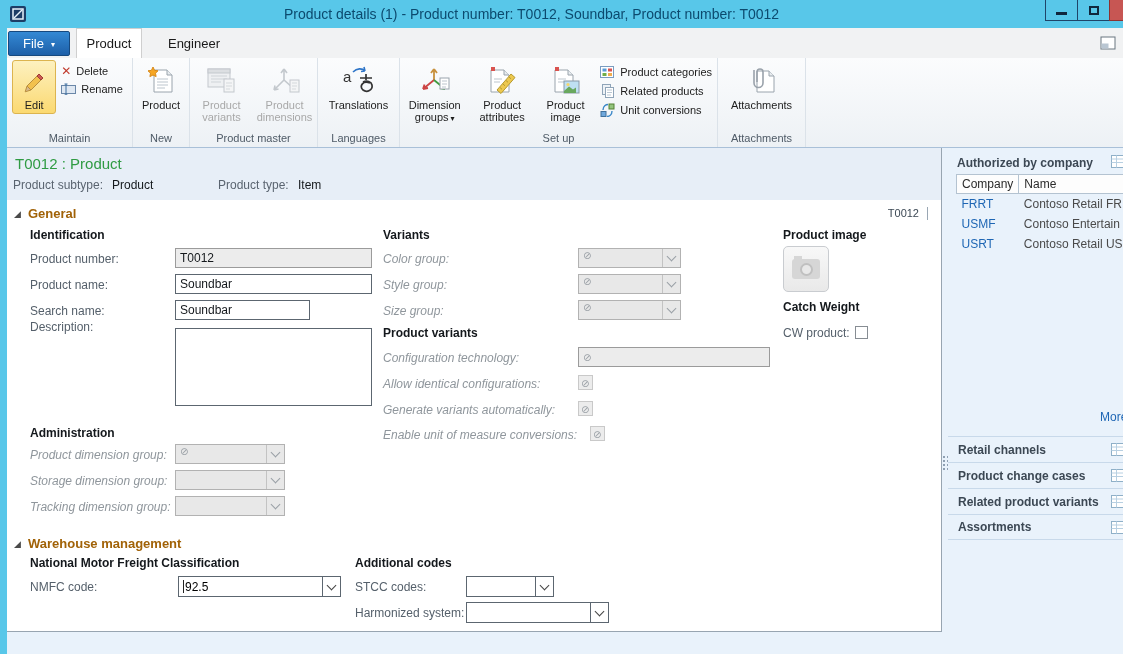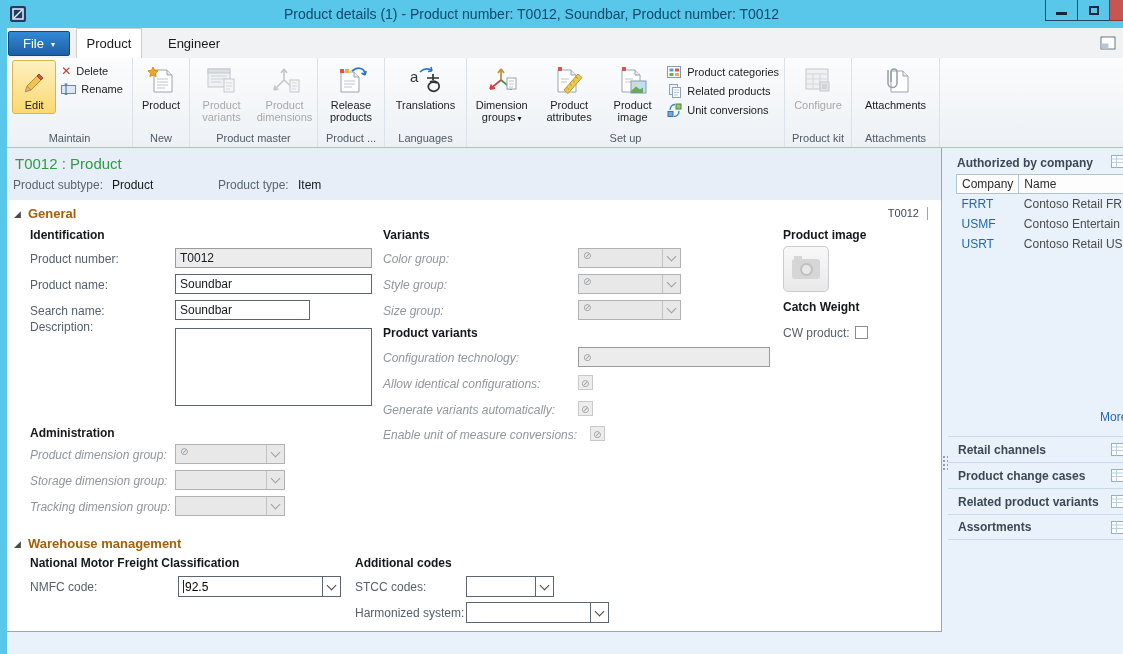--- a/index.html
+++ b/index.html
@@ -222,38 +222,20 @@
               <rect x="21" y="14" width="9" height="12" fill="#f4f5f6" stroke="#c3c8cd"></rect>
               <path d="M23 17 h5 M23 20 h5 M23 23 h4" stroke="#d5d9dc"></path>
             </svg>
           </span>
           <span>Product dimensions</span>
         </div>
       </div>
       <div class="rlabel">Product master</div>
     </div>
 
-    <div class="rgroup" style="width:67px">
-      <div class="rcontent">
-        <div class="btn-lg" style="width:62px">
-          <span class="bicon">
-            <svg width="32" height="30">
-              <path d="M6 6 h13 l5 5 v15 H6 z" fill="#fff" stroke="#9aa4ad"></path>
-              <path d="M19 6 v5 h5" fill="#e8ecef" stroke="#9aa4ad"></path>
-              <path d="M9 15 h11 M9 18 h11 M9 21 h8" stroke="#bcc5cd"></path>
-              <rect x="5" y="3" width="4" height="4" fill="#d9534f"></rect>
-              <rect x="10" y="3" width="4" height="4" fill="#f0ad4e"></rect>
-              <path d="M17 5 C23 0 30 2 30 9 M30 9 l-3.5 -2 M30 9 l1 -4" stroke="#2e75c8" fill="none" stroke-width="1.8"></path>
-            </svg>
-          </span>
-          <span>Release products</span>
-        </div>
-      </div>
-      <div class="rlabel">Product ...</div>
-    </div>
 
     <div class="rgroup" style="width:82px">
       <div class="rcontent">
         <div class="btn-lg" style="width:76px">
           <span class="bicon">
             <svg width="36" height="32">
               <text x="2" y="17" font-size="15" fill="#333" font-family="Liberation Sans, sans-serif">a</text>
               <path d="M12 7 c4 -4 9 -4 12 -1 M24 6 l-1 -4 M24 6 l-4 0.5" stroke="#2e75c8" fill="none" stroke-width="1.6"></path>
               <path d="M19 13 h12 M25 9 v6 M29 18 c-7 -3 -11 3 -7 7 c4 3 10 0 9 -5 c-0.7 -3.5 -5 -5 -9 -3" stroke="#333" fill="none" stroke-width="1.7"></path>
             </svg>
@@ -330,36 +312,20 @@
               <rect x="9" y="1" width="5" height="5" fill="#93c47d" stroke="#538135"></rect>
               <path d="M3 7 C3 3 6 1.5 8 1.5 M12 8 c0 4 -3 5.5 -5 5.5" stroke="#3a87c8" fill="none" stroke-width="1.4"></path>
             </svg>
             <span>Unit conversions</span>
           </div>
         </div>
       </div>
       <div class="rlabel">Set up</div>
     </div>
 
-    <div class="rgroup" style="width:67px">
-      <div class="rcontent">
-        <div class="btn-lg disabled" style="width:60px">
-          <span class="bicon">
-            <svg width="32" height="30">
-              <rect x="4" y="3" width="22" height="20" fill="#eef0f2" stroke="#c3c8cd"></rect>
-              <path d="M4 8 h22 M4 13 h22 M4 18 h22 M11 8 v15 M18 8 v15" stroke="#d5d9dc"></path>
-              <rect x="18" y="16" width="9" height="9" fill="#e2e5e8" stroke="#c3c8cd"></rect>
-              <rect x="20" y="18" width="5" height="5" fill="#cfd4d8"></rect>
-            </svg>
-          </span>
-          <span>Configure</span>
-        </div>
-      </div>
-      <div class="rlabel">Product kit</div>
-    </div>
 
     <div class="rgroup" style="width:88px">
       <div class="rcontent">
         <div class="btn-lg" style="width:80px">
           <span class="bicon">
             <svg width="32" height="32">
               <path d="M11 6 h12 l5 5 v16 H11 z" fill="#fff" stroke="#9aa4ad"></path>
               <path d="M23 6 v5 h5" fill="#e8ecef" stroke="#9aa4ad"></path>
               <path d="M8 5 v13 a4.5 4.5 0 0 0 9 0 V7 a3 3 0 0 0 -6 0 v10" stroke="#9aa2ab" fill="none" stroke-width="1.6"></path>
             </svg>

